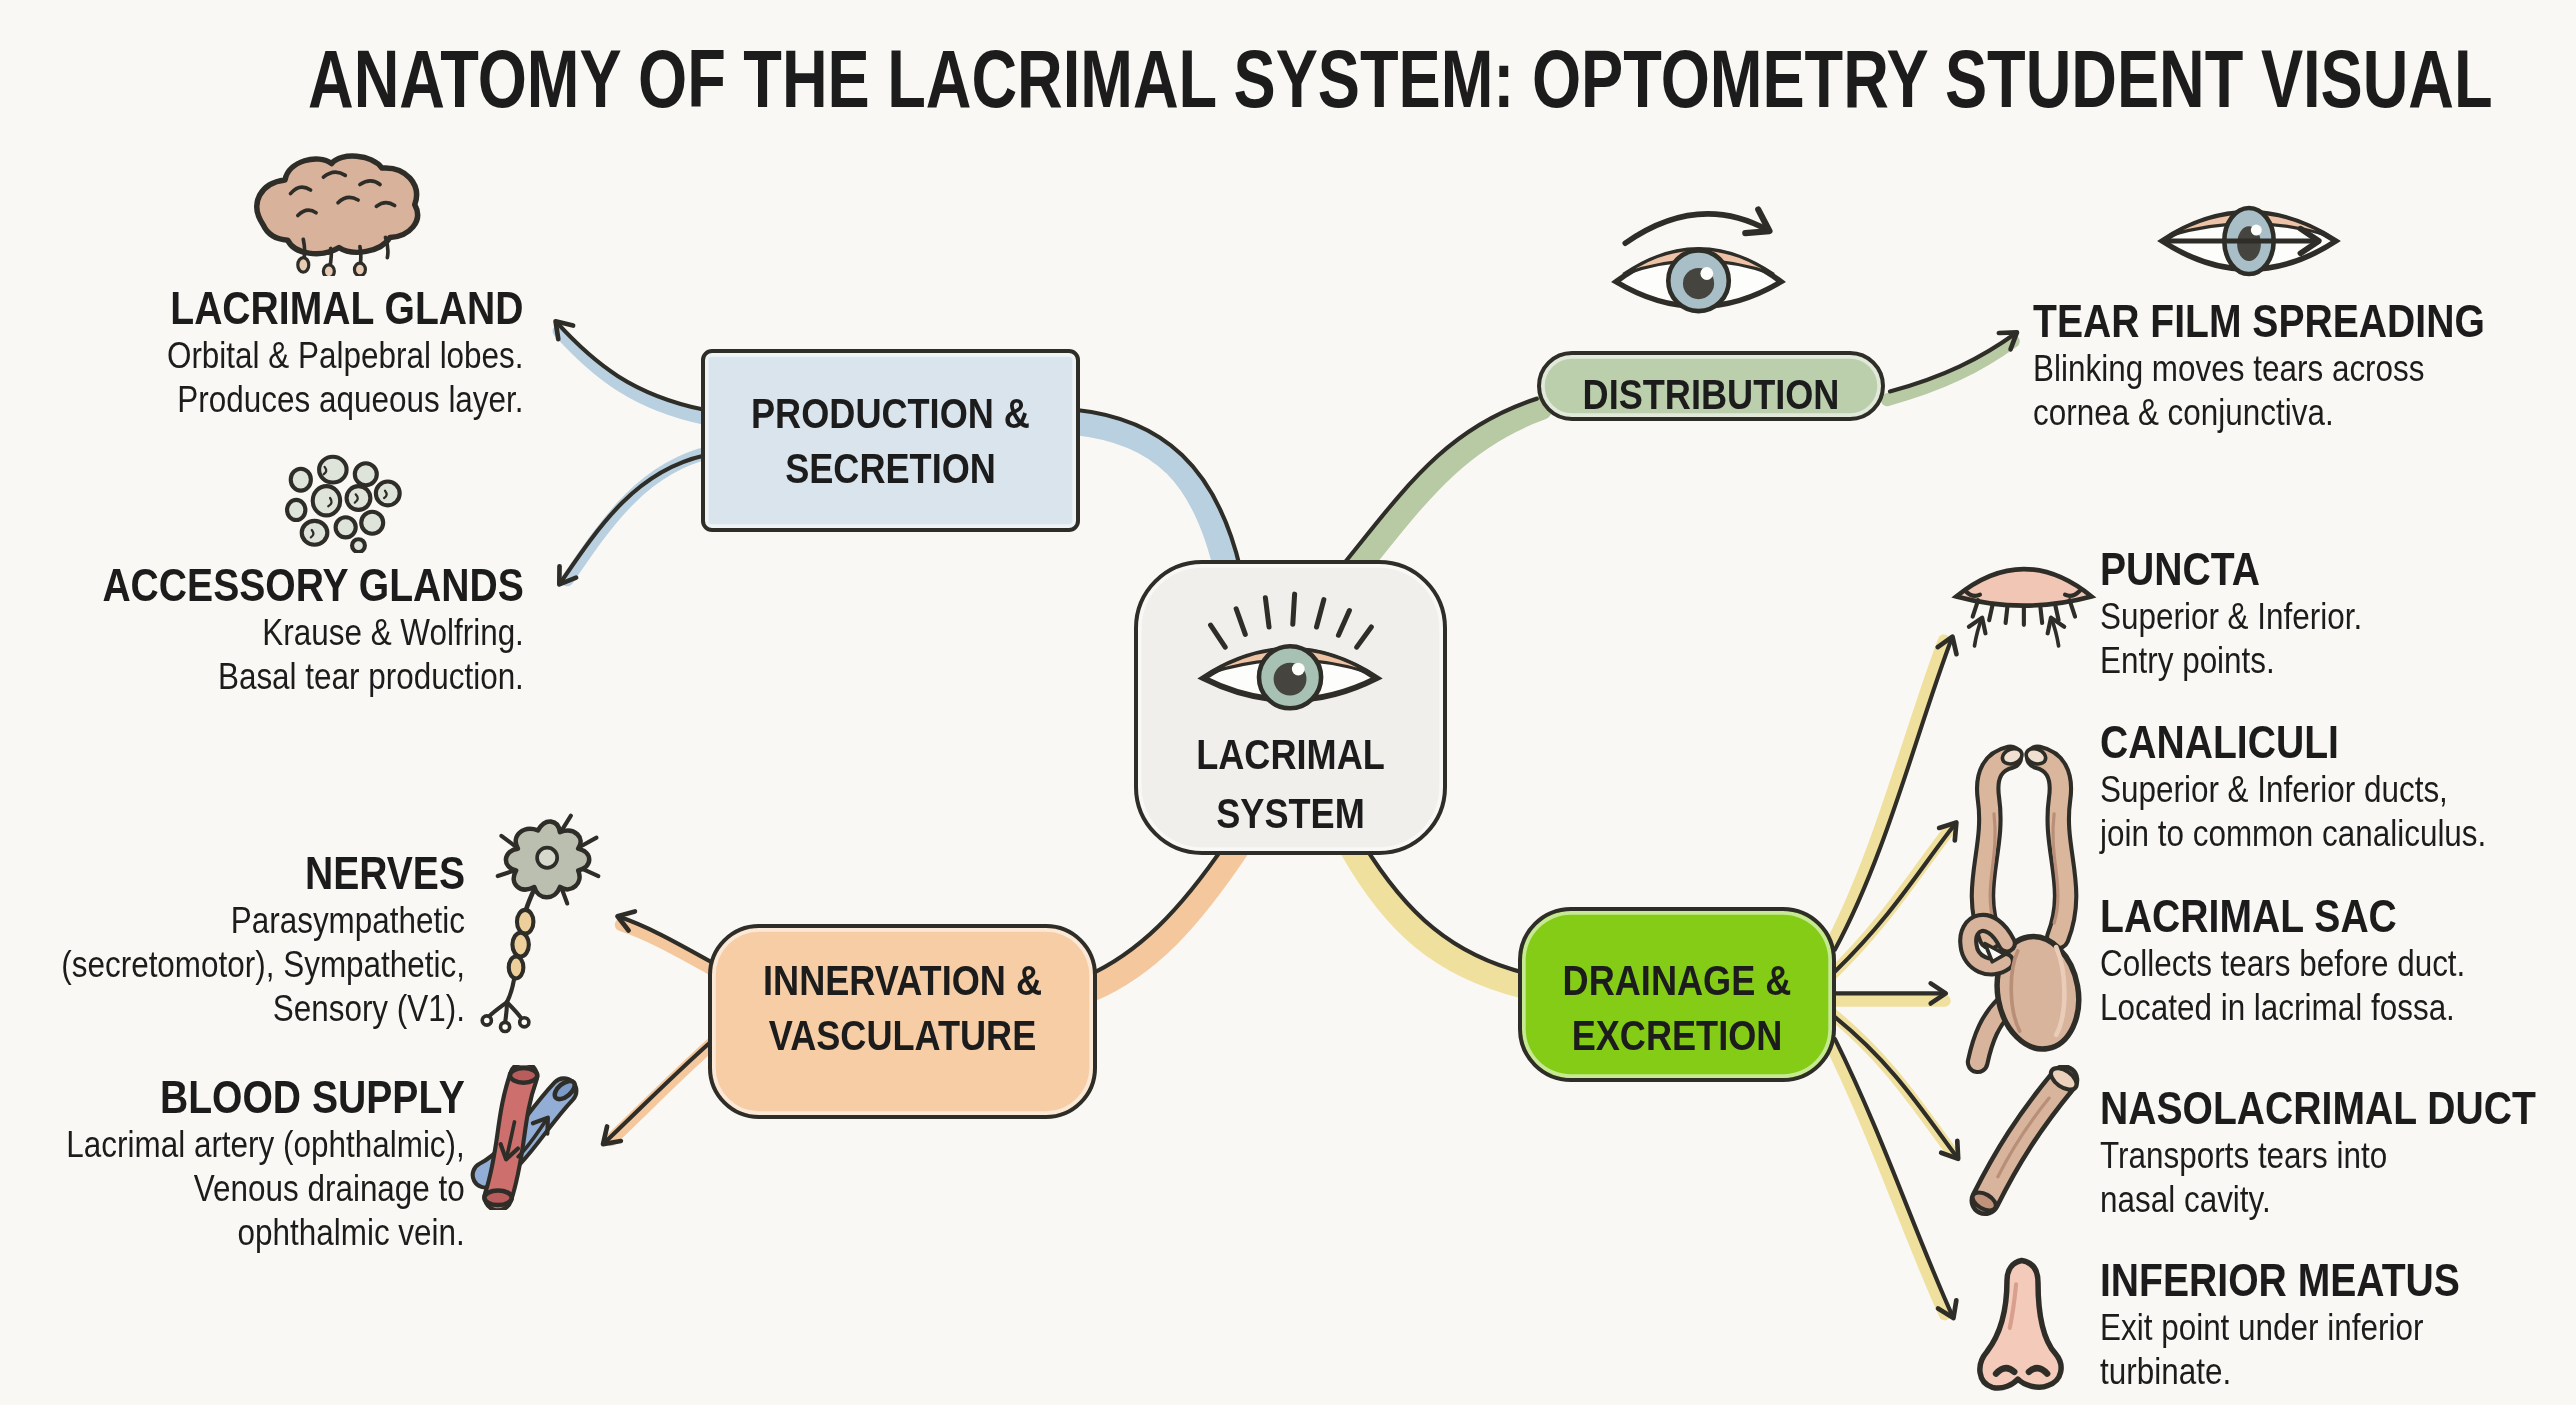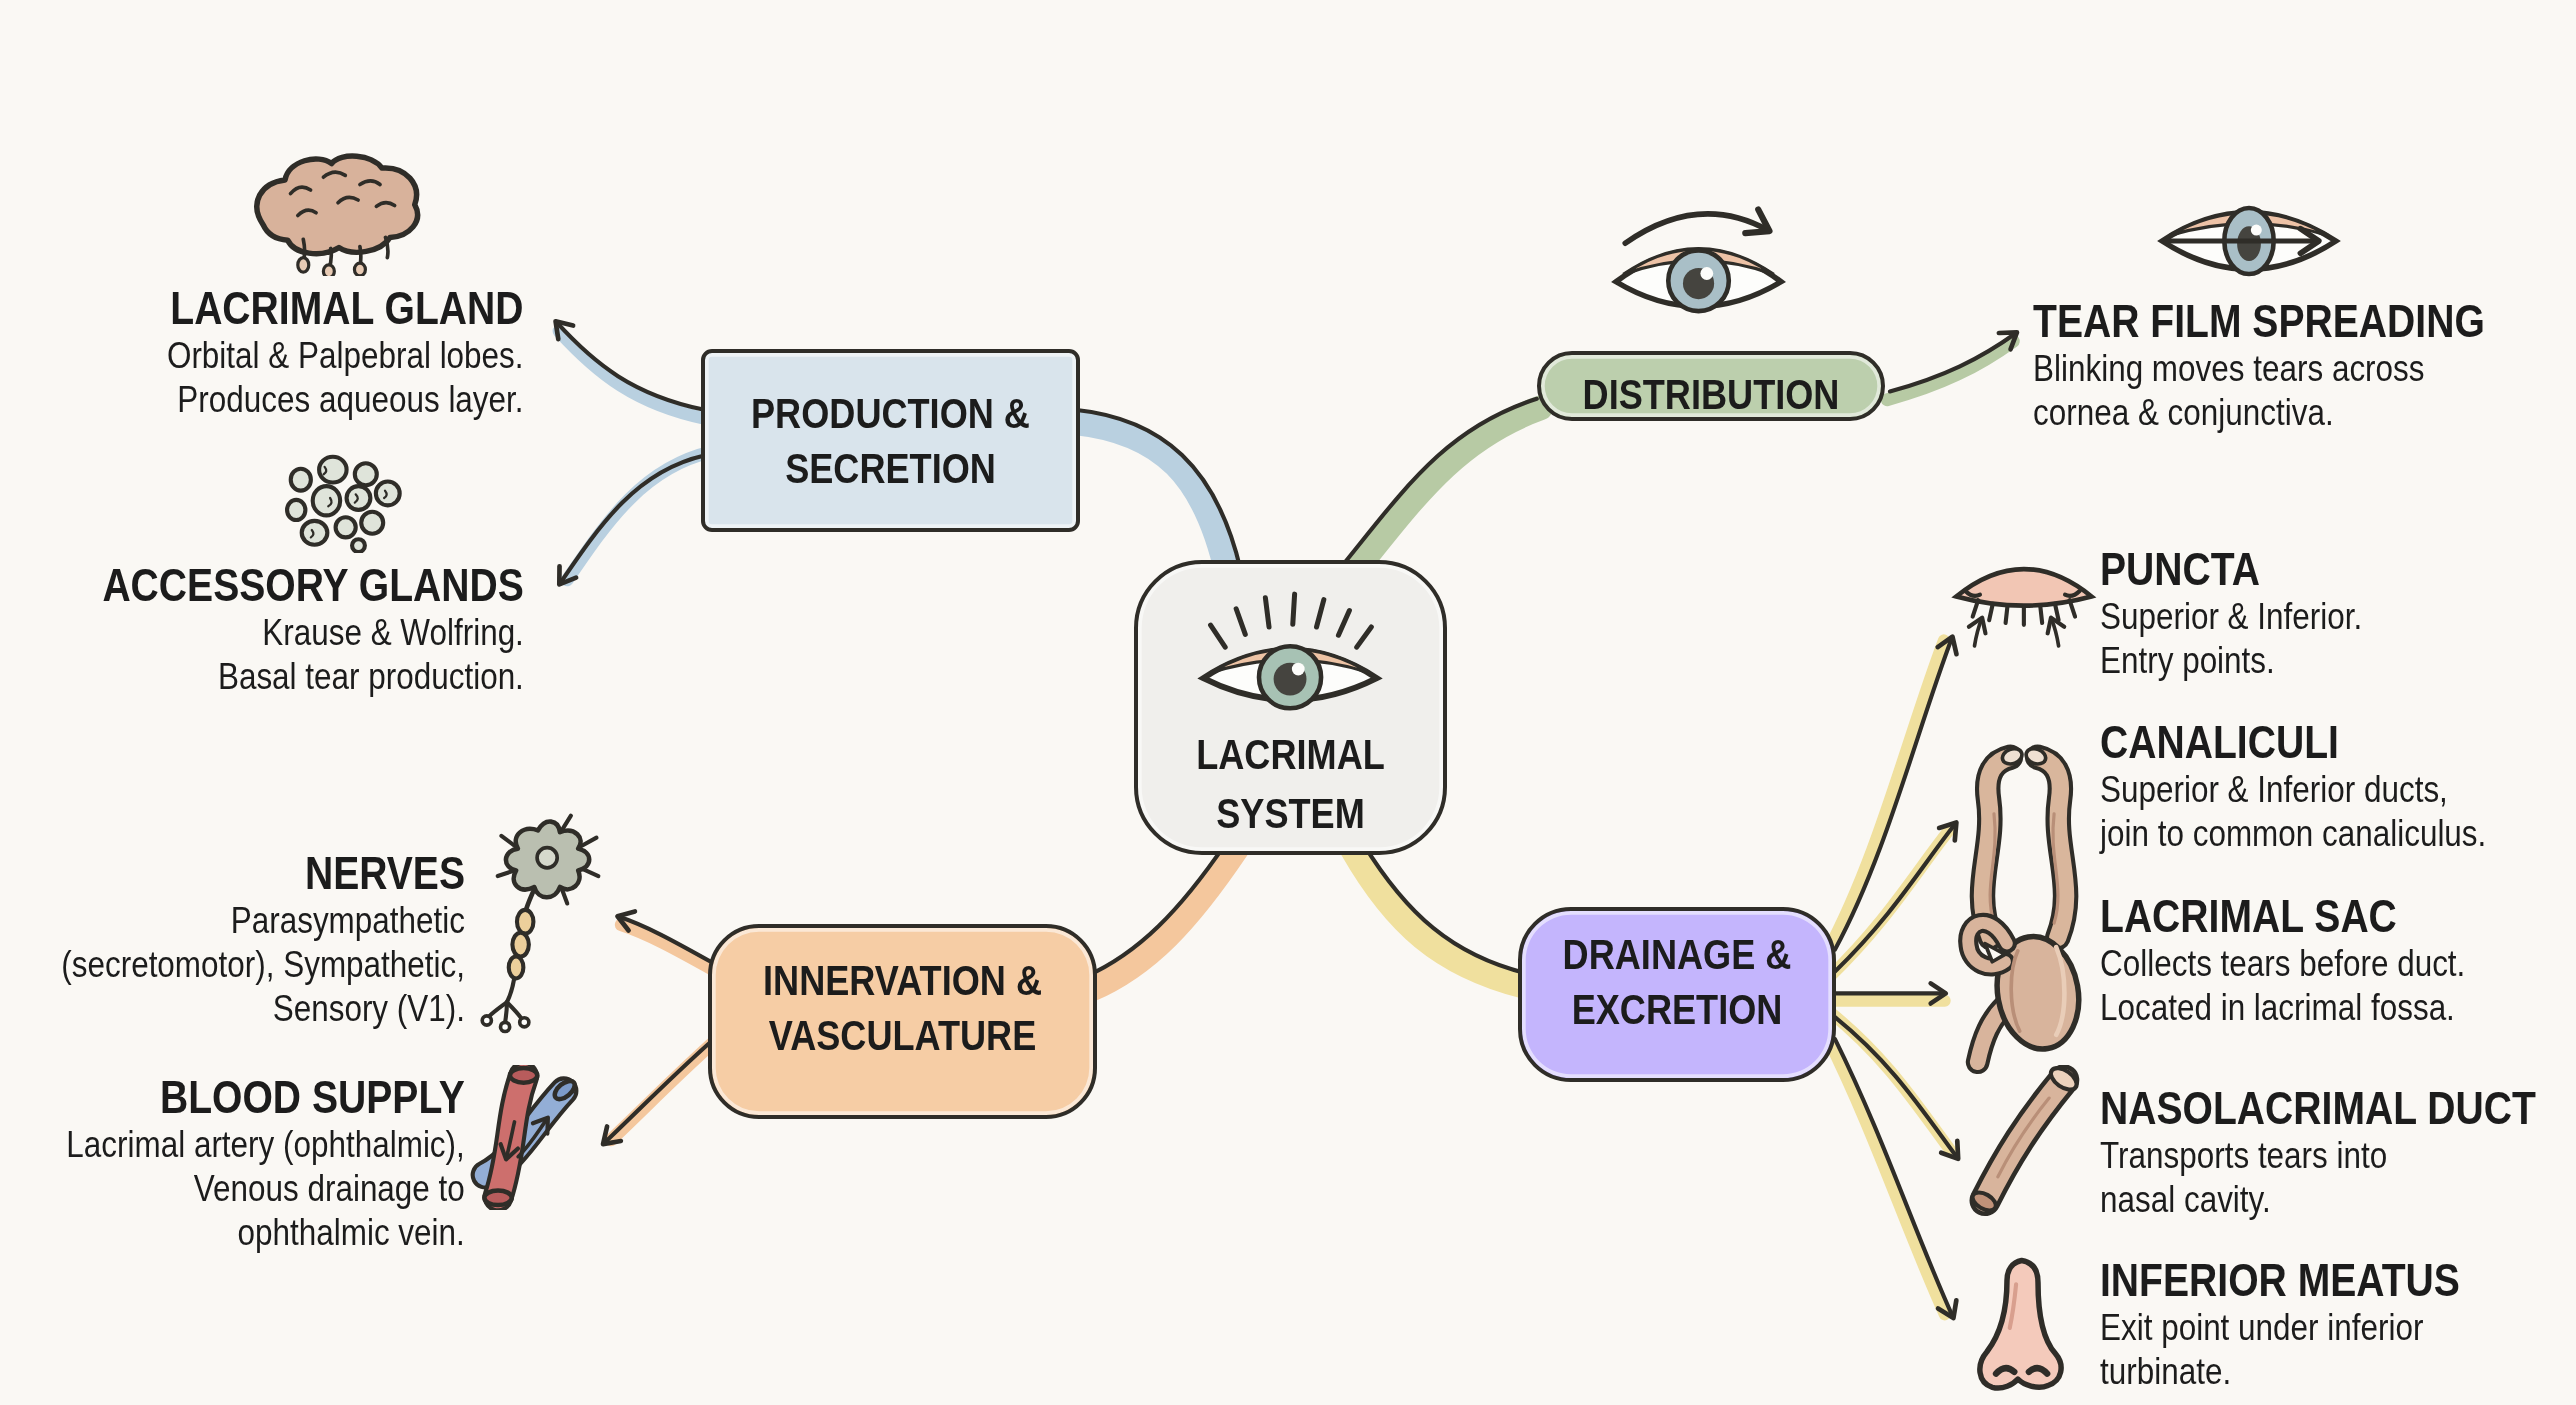--- a/index.html
+++ b/index.html
@@ -17,21 +17,21 @@
   .r{text-align:right;transform:scaleX(0.85);transform-origin:100% 0;}
   .l{text-align:left;transform:scaleX(0.85);transform-origin:0 0;}
   
   .node{position:absolute;border:4.6px solid #2f2d28;box-sizing:border-box;text-align:center;
         box-shadow:inset 0 0 0 3.7px rgba(255,255,255,.55);}
   .node .nl{display:block;font:700 42px/55px "Liberation Sans",sans-serif;transform:scaleX(0.86);transform-origin:50% 50%;white-space:nowrap;}
   .node-production{left:701px;top:349px;width:379px;height:183px;border-radius:11px;background:#d9e4ec;padding-top:33px;}
   .node-distribution{left:1537px;top:351px;width:348px;height:70px;border-radius:42px;background:#bccfad;}
   .node-distribution .nl{line-height:80px;}
   .node-innervation{left:708px;top:924px;width:389px;height:195px;border-radius:51px;background:#f6cda5;padding-top:25px;}
-  .node-drainage{left:1518px;top:907px;width:318px;height:175px;border-radius:53px;background:#c4b5fd;padding-top:16px;}
+  .node-drainage{left:1518px;top:907px;width:318px;height:175px;border-radius:53px;background:#84cc16;padding-top:42px;}
   .node-center{left:1134px;top:560px;width:313px;height:295px;border-radius:68px;background:#f0efec;padding-top:10px;}
   .node-center .nl{line-height:59px;}
   .icon{position:absolute;}
 </style>
 </head>
 <body>
 
 <div class="canvas">
 
   <svg class="layer" width="2576" height="1405" viewBox="0 0 2816 1536">
@@ -96,20 +96,21 @@
     <g fill="none" stroke-linecap="round">
       <path d="M 2006 1112 C 2068 1162 2100 1212 2140 1266" stroke="#f0e09e" stroke-width="13" transform="translate(-6,-6)"></path>
       <path d="M 2006 1112 C 2068 1162 2100 1212 2140 1266" stroke="#2f2d28" stroke-width="4.5" marker-end="url(#ah)"></path>
     </g>
     <g fill="none" stroke-linecap="round">
       <path d="M 2006 1136 C 2060 1245 2092 1345 2135 1440" stroke="#f0e09e" stroke-width="13" transform="translate(-9,-3)"></path>
       <path d="M 2006 1136 C 2060 1245 2092 1345 2135 1440" stroke="#2f2d28" stroke-width="4.5" marker-end="url(#ah)"></path>
     </g>
   </svg>
 
+  <div class="title"><span>ANATOMY OF THE LACRIMAL SYSTEM: OPTOMETRY STUDENT VISUAL</span></div>
 
   <div class="node node-production">
     <span class="nl">PRODUCTION &amp;</span>
     <span class="nl">SECRETION</span>
   </div>
   <div class="node node-distribution">
     <span class="nl">DISTRIBUTION</span>
   </div>
   <div class="node node-innervation">
     <span class="nl">INNERVATION &amp;</span>

